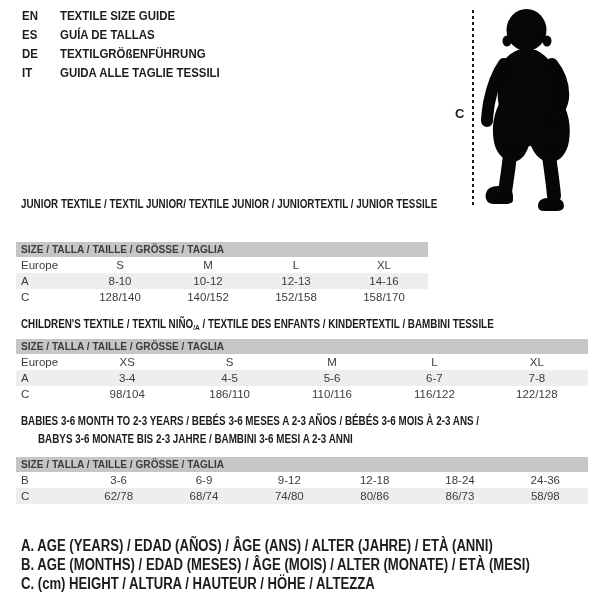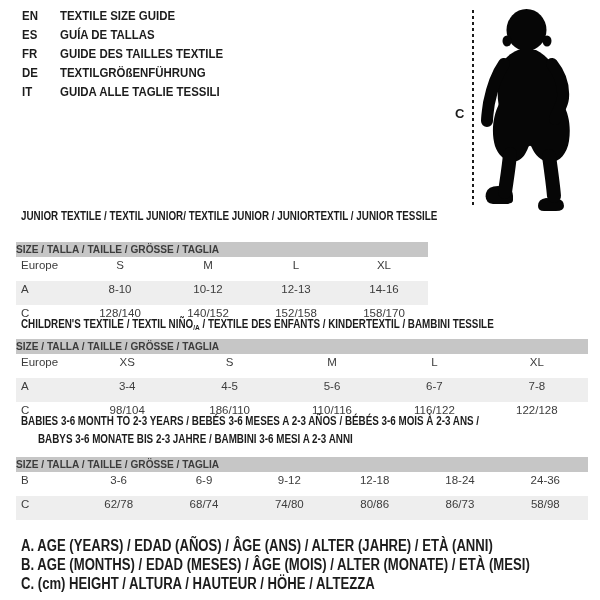--- a/index.html
+++ b/index.html
@@ -24,23 +24,23 @@
   .baby-svg { position:absolute; left:474px; top:8px; }
 
   
   .section-title { position:absolute; left:21px; font-weight:bold; font-size:12px; line-height:14px; }
   .sub-part { font-size:8px; vertical-align:-2px; }
 
   
   .size-table { position:absolute; left:16px; }
   .t-bar {
     height:15px; line-height:15px; background:#c6c6c6; color:#3c3c3c;
-    font-weight:bold; font-size:11.5px; 
+    font-weight:bold; font-size:11.5px; padding-left:5px;
   }
-  .t-row { display:flex; height:24px; line-height:16px; font-size:11.5px; color:#3c3c3c; }
+  .t-row { display:flex; height:16px; line-height:16px; font-size:11.5px; color:#3c3c3c; }
   .t-row.shaded { background:#eeeeee; }
   .t-label { width:60px; padding-left:5px; box-sizing:border-box; text-align:left; }
   .t-cell { flex:1 1 0; text-align:center; }
 
   
   .footnotes { position:absolute; left:21px; top:536px; }
   .footnote { height:19px; line-height:19px; font-weight:bold; font-size:16px; }
 </style>
 </head>
 <body>
@@ -48,24 +48,20 @@
 <div class="page">
 
   <div class="lang-list">
     <div class="lang-row">
       <span class="lang-code"><span class="cond90">EN</span></span>
       <span class="cond90">TEXTILE SIZE GUIDE</span>
     </div>
     <div class="lang-row">
       <span class="lang-code"><span class="cond90">ES</span></span>
       <span class="cond90">GUÍA DE TALLAS</span>
-    </div>
-    <div class="lang-row">
-      <span class="lang-code"><span class="cond90">FR</span></span>
-      <span class="cond90">GUIDE DES TAILLES TEXTILE</span>
     </div>
     <div class="lang-row">
       <span class="lang-code"><span class="cond90">DE</span></span>
       <span class="cond90">TEXTILGRÖßENFÜHRUNG</span>
     </div>
     <div class="lang-row">
       <span class="lang-code"><span class="cond90">IT</span></span>
       <span class="cond90">GUIDA ALLE TAGLIE TESSILI</span>
     </div>
   </div>
@@ -83,21 +79,21 @@
       <path d="M64,198 Q64,191 72,190 L84,191 Q90,192 90,198 Q90,203 82,203 L70,203 Q64,203 64,198 Z"></path>
     </g>
     <g fill="none" stroke="#060606" stroke-linecap="round">
       <path d="M30,56 C23,66 18,80 15,95 C14,102 13,108 13,113" stroke-width="12"></path>
       <path d="M78,56 C86,66 90,78 89,90 C88,99 83,103 81,111" stroke-width="12"></path>
       <path d="M36,146 C35,158 33,170 31,184" stroke-width="14"></path>
       <path d="M75,148 C77,162 79,176 80,188" stroke-width="14"></path>
     </g>
   </svg>
 
-  <div class="section-title" style="top:209px;">
+  <div class="section-title" style="top:197px;">
     <span class="cond">JUNIOR TEXTILE / TEXTIL JUNIOR/ TEXTILE JUNIOR / JUNIORTEXTIL / JUNIOR TESSILE</span>
   </div>
   <div class="size-table" style="top:242px; width:412px;">
     <div class="t-bar">
       <span class="cond90">SIZE / TALLA / TAILLE / GRÖSSE / TAGLIA</span>
     </div>
     <div class="t-row">
       <span class="t-label">Europe</span>
       <span class="t-cell">S</span>
       <span class="t-cell">M</span>

